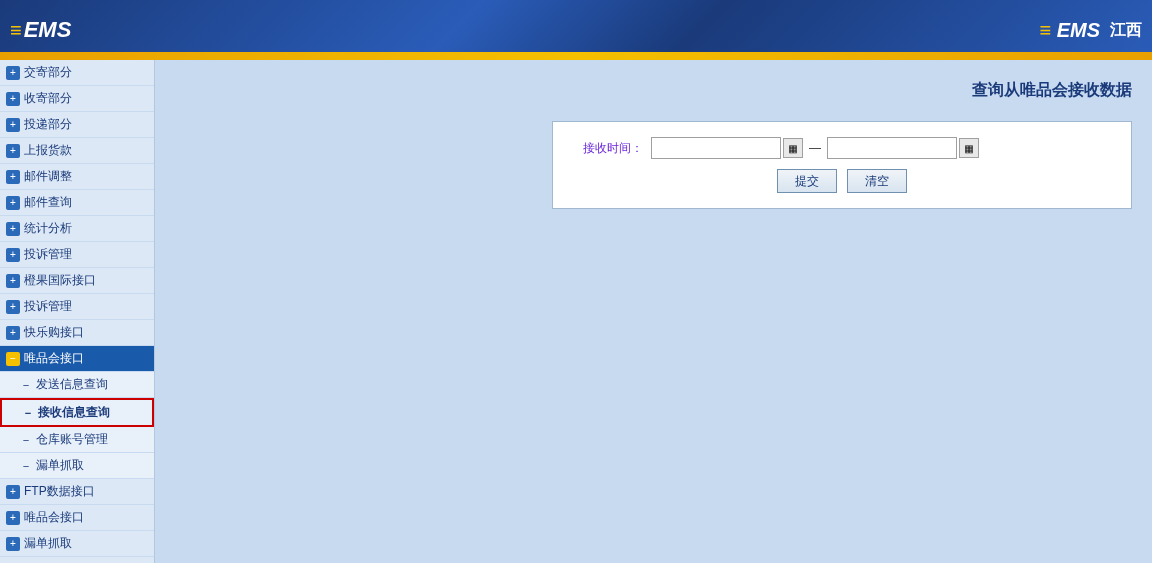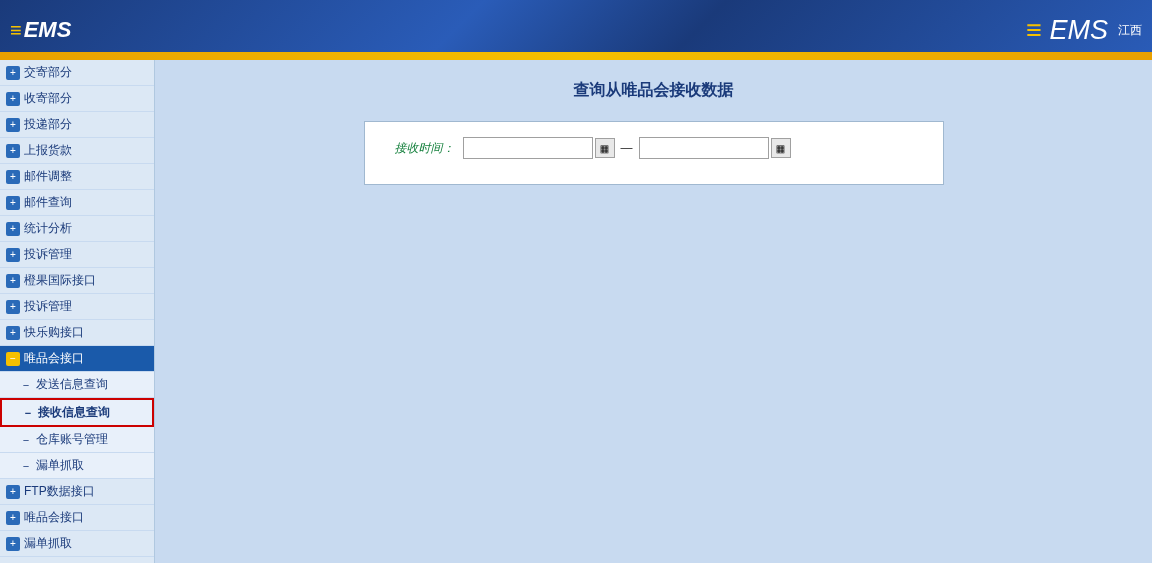--- a/index.html
+++ b/index.html
@@ -61,28 +61,28 @@
       left: 50%;
       transform: translateX(-50%);
     }
     .header-right {
       display: flex;
       align-items: center;
       gap: 10px;
     }
     .ems-logo-right {
       color: white;
-      font-weight: normal;
-      font-size: 27px;
+      font-weight: bold;
+      font-size: 20px;
       font-style: italic;
     }
     .jiangxi-text {
       color: white;
-      font-size: 12px;
-      font-weight: normal;
+      font-size: 16px;
+      font-weight: bold;
     }
 
     
     .main-layout {
       display: flex;
       height: calc(563px - 60px);
     }
 
     
     .sidebar {
@@ -149,21 +149,21 @@
       color: #1a3a7a;
       font-size: 11px;
     }
 
     
     .content-area {
       flex: 1;
       background: #c8daf0;
       display: flex;
       flex-direction: column;
-      align-items: center;
+      align-items: flex-end;
       padding: 20px;
     }
     .content-title {
       font-size: 16px;
       font-weight: bold;
       color: #1a3a7a;
       margin-bottom: 20px;
     }
     .form-container {
       background: white;
@@ -171,26 +171,25 @@
       padding: 15px 20px;
       width: 580px;
     }
     .form-row {
       display: flex;
       align-items: center;
       margin-bottom: 10px;
     }
     .form-label {
       font-size: 12px;
-      color: #15803d;
+      color: #6d28d9;
       margin-right: 8px;
       white-space: nowrap;
       width: 70px;
       text-align: right;
-      font-style: italic;
     }
     .form-input {
       width: 130px;
       height: 22px;
       border: 1px solid #a0a0a0;
       padding: 2px 4px;
       font-size: 12px;
       background: white;
     }
     .form-separator {
@@ -337,16 +336,20 @@
 
     <div class="form-container">
       <div class="form-row">
         <label class="form-label">接收时间：</label>
         <input type="text" class="form-input" style="">
         <span class="date-icon">▦</span>
         <span class="form-separator">—</span>
         <input type="text" class="form-input" style="">
         <span class="date-icon">▦</span>
       </div>
+      <div class="form-buttons">
+        <button class="btn">提交</button>
+        <button class="btn">清空</button>
+      </div>
     </div>
   </div>
 
 </div>
 
 </body></html>

